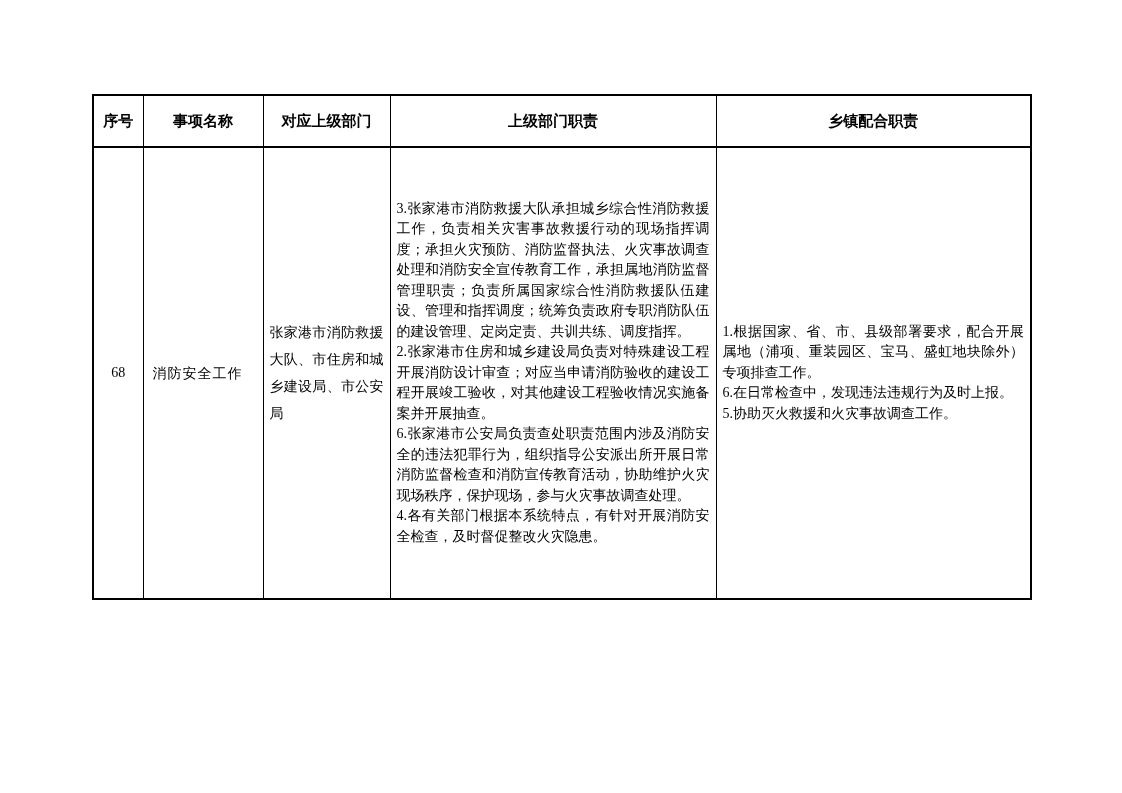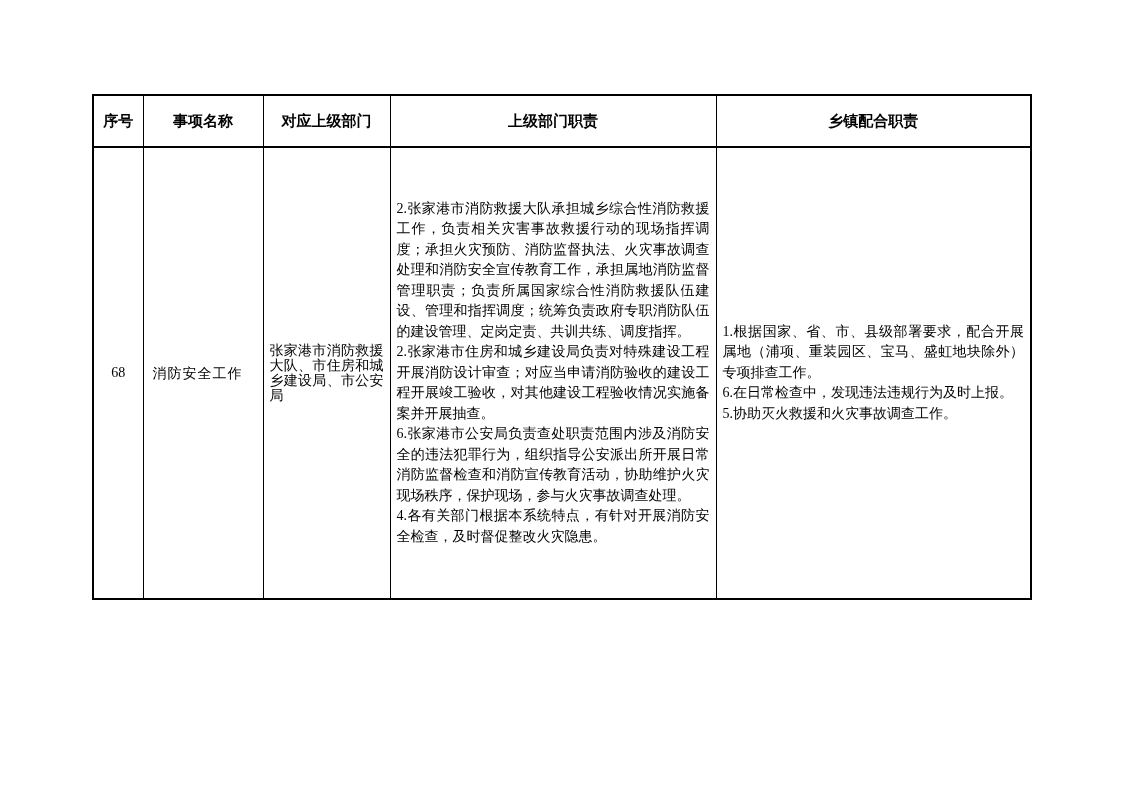--- a/index.html
+++ b/index.html
@@ -52,21 +52,21 @@
     font-size: 15px;
   }
   td.c-item {
     padding: 0 9px;
     font-size: 15px;
     letter-spacing: 1px;
     line-height: 23px;
   }
   td.c-dept {
     padding: 16px 6px;
-    line-height: 15px;
+    line-height: 27px;
     text-align: justify;
     font-size: 14px;
   }
   td.c-duties,
   td.c-town {
     padding: 0 6px;
     line-height: 20.5px;
     text-align: justify;
     font-size: 14px;
   }
@@ -106,21 +106,21 @@
         <th>上级部门职责</th>
         <th>乡镇配合职责</th>
       </tr>
     </thead>
     <tbody>
       <tr>
         <td class="c-serial">68</td>
         <td class="c-item">消防安全工作</td>
         <td class="c-dept">张家港市消防救援大队、市住房和城乡建设局、市公安局</td>
         <td class="c-duties">
-          <p>2.张家港市消防救援大队承担城乡综合性消防救援工作，负责相关灾害事故救援行动的现场指挥调度；承担火灾预防、消防监督执法、火灾事故调查处理和消防安全宣传教育工作，承担属地消防监督管理职责；负责所属国家综合性消防救援队伍建设、管理和指挥调度；统筹负责政府专职消防队伍的建设管理、定岗定责、共训共练、调度指挥。</p>
+          <p>3.张家港市消防救援大队承担城乡综合性消防救援工作，负责相关灾害事故救援行动的现场指挥调度；承担火灾预防、消防监督执法、火灾事故调查处理和消防安全宣传教育工作，承担属地消防监督管理职责；负责所属国家综合性消防救援队伍建设、管理和指挥调度；统筹负责政府专职消防队伍的建设管理、定岗定责、共训共练、调度指挥。</p>
           <p>2.张家港市住房和城乡建设局负责对特殊建设工程开展消防设计审查；对应当申请消防验收的建设工程开展竣工验收，对其他建设工程验收情况实施备案并开展抽查。</p>
           <p>6.张家港市公安局负责查处职责范围内涉及消防安全的违法犯罪行为，组织指导公安派出所开展日常消防监督检查和消防宣传教育活动，协助维护火灾现场秩序，保护现场，参与火灾事故调查处理。</p>
           <p>4.各有关部门根据本系统特点，有针对开展消防安全检查，及时督促整改火灾隐患。</p>
         </td>
         <td class="c-town">
           <p>1.根据国家、省、市、县级部署要求，配合开展属地（浦项、重装园区、宝马、盛虹地块除外）专项排查工作。</p>
           <p>6.在日常检查中，发现违法违规行为及时上报。</p>
           <p>5.协助灭火救援和火灾事故调查工作。</p>
         </td>
       </tr>

